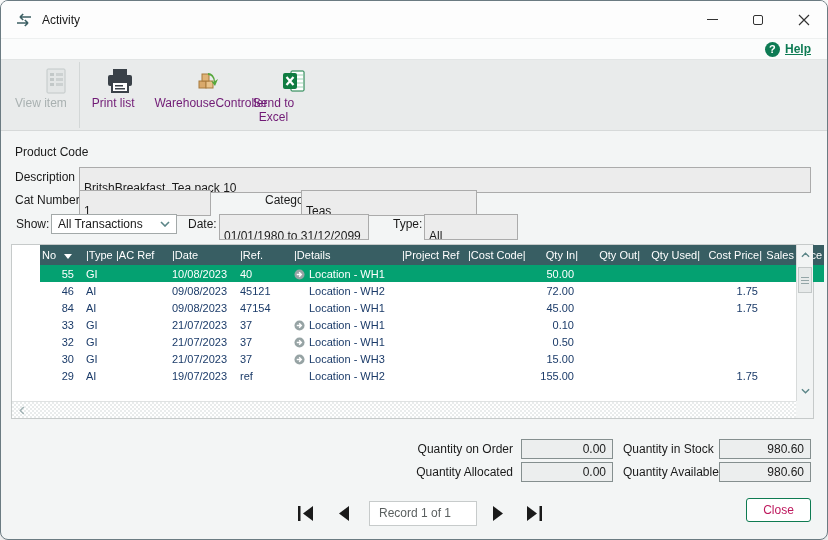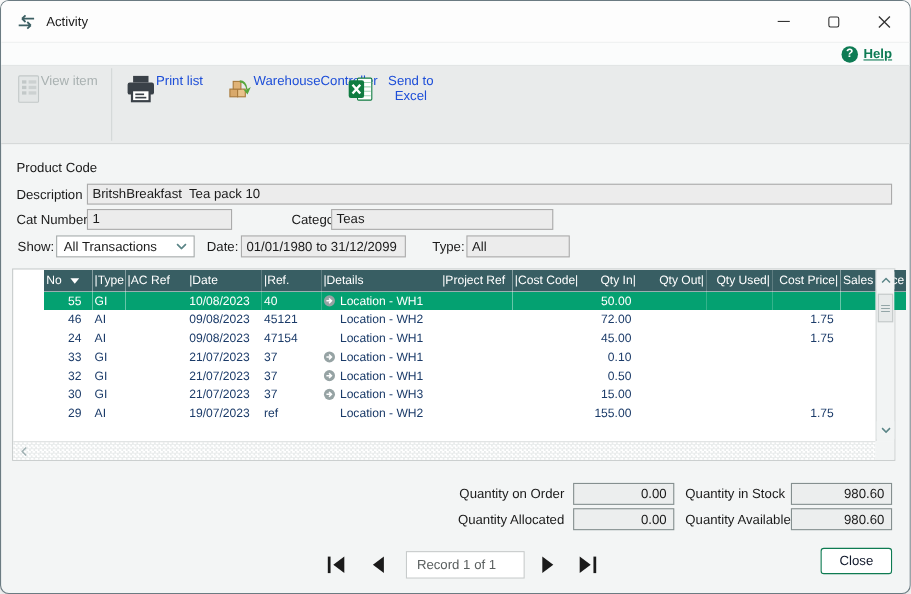--- a/index.html
+++ b/index.html
@@ -16,28 +16,28 @@
   .win-controls { margin-left:auto; display:flex; height:100%; }
   .win-btn { width:46px; height:100%; display:flex; align-items:center; justify-content:center; cursor:default; }
   .glyph-min { width:11px; height:1px; background:#333; display:block; }
   .glyph-max { width:10px; height:10px; border:1px solid #333; border-radius:2px; display:block; }
   
   .help-row { position:absolute; top:38px; left:0; right:0; height:21px; background:#fbfcfc; display:flex; align-items:center; justify-content:flex-end; padding-right:16px; border-bottom:1px solid #e2e5e5; }
   .help-icon { width:15px; height:15px; border-radius:50%; background:var(--help-green,#0e7b54); color:#fff; font-size:11px; font-weight:bold; display:flex; align-items:center; justify-content:center; margin-right:5px; }
   .help-link { font-size:12px; font-weight:bold; color:var(--help-green,#0e7b54); text-decoration:underline; cursor:pointer; }
   
   .toolbar { position:absolute; top:59px; left:0; right:0; height:71px; background:#e9ebeb; border-bottom:1px solid #d6d9d9; display:flex; align-items:stretch; padding-left:4px; }
-  .tool-btn { display:flex; align-items:flex-start; justify-content:flex-start; padding:6px 10px 2px; cursor:pointer; }
+  .tool-btn { display:flex; flex-direction:column; align-items:flex-end; justify-content:flex-start; padding:6px 10px 2px; cursor:pointer; }
   .tool-btn .ticon { height:30px; display:flex; align-items:center; justify-content:center; }
-  .tool-label { font-size:12px; color:#1d4ed8; text-align:center; line-height:14px; max-width:66px; }
+  .tool-label { font-size:12px; color:#701a75; text-align:center; line-height:14px; max-width:66px; }
   .tool-btn.disabled .tool-label { color:#a9b1b1; }
   .tool-sep { width:1px; background:#d3d7d7; margin:2px 2px; }
   
   .flabel { position:absolute; font-size:12px; color:#1a1a1a; line-height:19px; }
-  .field { position:absolute; height:19px; background:#ececec; border:1px solid #ababab; font-size:12px; color:#1a1a1a; line-height:17px; padding:0 4px; overflow:hidden; }
+  .field { position:absolute; height:19px; background:#ececec; border:1px solid #ababab; font-size:12px; color:#1a1a1a; line-height:17px; padding:12px 4px; overflow:hidden; }
   .field-text { white-space:pre; }
   .combo { position:absolute; height:20px; background:#fff; border:1px solid #a3a9a9; display:flex; align-items:stretch; }
   .combo .sel { flex:1; margin:1px; background:var(--accent-green,#04a171); border:1px dotted #1c1c1c; color:#fff; font-size:12px; line-height:15px; padding:0 3px; overflow:hidden; white-space:pre; }
   .combo .drop { width:20px; display:flex; align-items:center; justify-content:center; background:#fff; }
   .select { position:absolute; height:20px; background:#fff; border:1px solid #a3a9a9; display:flex; align-items:center; font-size:12px; color:#1a1a1a; padding-left:6px; }
   .select .chev { margin-left:auto; margin-right:6px; display:flex; }
   
   .grid { position:absolute; left:10px; top:243px; width:803px; height:175px; background:#fff; border:1px solid #c6caca;padding-left:28px; }
   table.data { border-collapse:collapse; table-layout:fixed; width:784px; }
   table.data th { background:var(--header-teal,#385e63); color:#fff; font-weight:normal; font-size:11px; height:20px; text-align:left; padding:0 2px; white-space:nowrap; overflow:hidden; }
@@ -57,21 +57,21 @@
   .vthumb .grip { width:8px; height:7px; background:repeating-linear-gradient(#93a5a7 0 1px, transparent 1px 3px); }
   .hscroll { position:absolute; left:0; top:156px; width:784px; height:17px; background:#f6f7f7 conic-gradient(#ffffff 25%, #e9ecec 0 50%, #ffffff 0 75%, #e9ecec 0); background-size:4px 4px; border-top:1px solid #dfe2e2; }
   .hscroll .left { left:2px; top:0; background:transparent; }
   .corner { position:absolute; right:0; top:156px; width:17px; height:17px; background:#f2f4f4; }
   
   .tlabel { position:absolute; font-size:12px; color:#1a1a1a; line-height:20px; }
   .tfield { position:absolute; height:20px; background:#eceeee; border:1px solid #858f8f; font-size:12px; color:#1a1a1a; line-height:18px; text-align:right; padding:0 6px; }
   
   .nav-btn { position:absolute; cursor:pointer; display:flex; align-items:center; justify-content:center; }
   .nav-box { position:absolute; left:368px; top:500px; width:108px; height:25px; background:#fff; border:1px solid #c7cbcb; font-size:12px; color:#5a5f5f; line-height:23px; padding-left:9px; }
-  .close-btn { position:absolute; left:745px; top:497px; width:65px; height:24px; background:#fff; border:1px solid #0e7b52; border-radius:3px; font-size:12px; color:#0f172a; display:flex; align-items:center; justify-content:center; cursor:pointer; }
+  .close-btn { position:absolute; left:745px; top:497px; width:65px; height:24px; background:#fff; border:1px solid #0e7b52; border-radius:3px; font-size:12px; color:#be185d; display:flex; align-items:center; justify-content:center; cursor:pointer; }
 </style>
 </head>
 <body>
 
 <div class="window">
 
   <div class="titlebar">
     <span class="app-icon">
       <svg width="18" height="14" viewBox="0 0 18 14" fill="none">
         <path d="M16 4 H5 M5 4 l3.2-3 M5 4 l3.2 3" stroke="#3c5f63" stroke-width="1.6"></path>
@@ -152,21 +152,21 @@
   </div>
 
   <span class="flabel" style="left:14px; top:142px;">Product Code</span>
 
   <span class="flabel" style="left:14px; top:167px;">Description</span>
   <div class="field" style="left:78px; top:166px; width:732px;"><span class="field-text">BritshBreakfast  Tea pack 10</span></div>
 
   <span class="flabel" style="left:14px; top:190px;">Cat Number</span>
   <div class="field" style="left:78px; top:189px; width:132px;"><span class="field-text">1</span></div>
   <span class="flabel" style="left:218px; top:190px;margin-left:46px;">Category Name</span>
-  <div class="field" style="left:300px; top:189px; width:202px;"><span class="field-text">Teas</span></div>
+  <div class="field" style="left:300px; top:189px; width:176px;"><span class="field-text">Teas</span></div>
 
   <span class="flabel" style="left:15px; top:214px;">Show:</span>
   <div class="select" style="left:50px; top:213px; width:126px;">
     <span>All Transactions</span>
     <span class="chev">
       <svg width="10" height="6" viewBox="0 0 10 6">
           <path d="M1 1 l4 4 4-4" stroke="#5b8587" stroke-width="1.6" fill="none"></path>
         </svg>
     </span>
   </div>
@@ -251,21 +251,21 @@
             <td></td>
             <td></td>
             <td class="r">72.00</td>
             <td class="r"></td>
             <td class="r"></td>
             <td class="r">1.75</td>
             <td class="r"></td>
           </tr>
 
           <tr>
-            <td class="c-no">24</td>
+            <td class="c-no">84</td>
             <td>AI</td>
             <td></td>
             <td>09/08/2023</td>
             <td>47154</td>
             <td class="c-details">
               <span class="go-icon" style="visibility: hidden;">
                 <svg width="11" height="11" viewBox="0 0 12 12">
                   <circle cx="6" cy="6" r="5.5" fill="#96a3a4"></circle>
                   <path d="M3 6 h4 M5.6 3.6 L8 6 l-2.4 2.4" stroke="#fff" stroke-width="1.5" fill="none"></path>
                 </svg>

